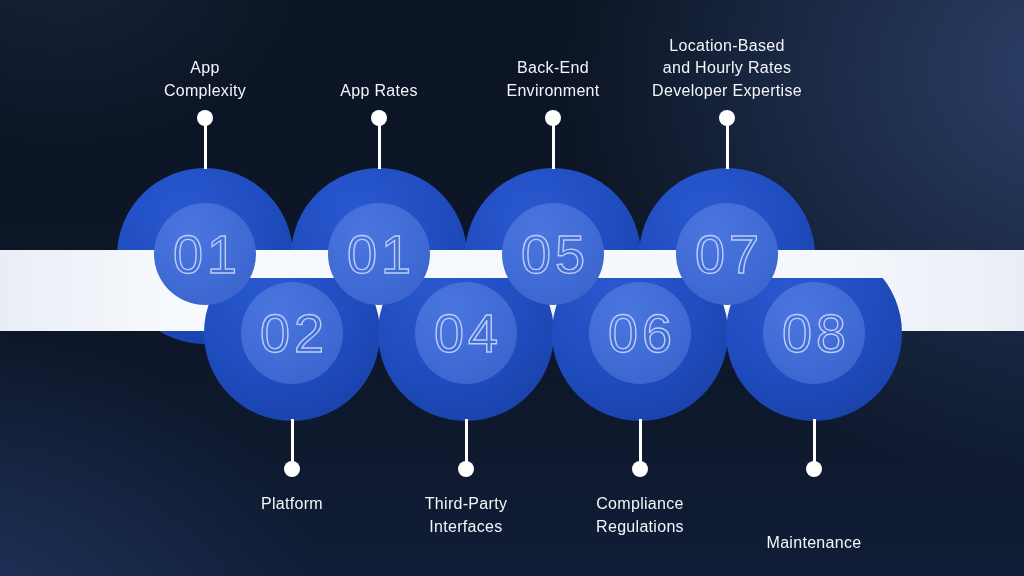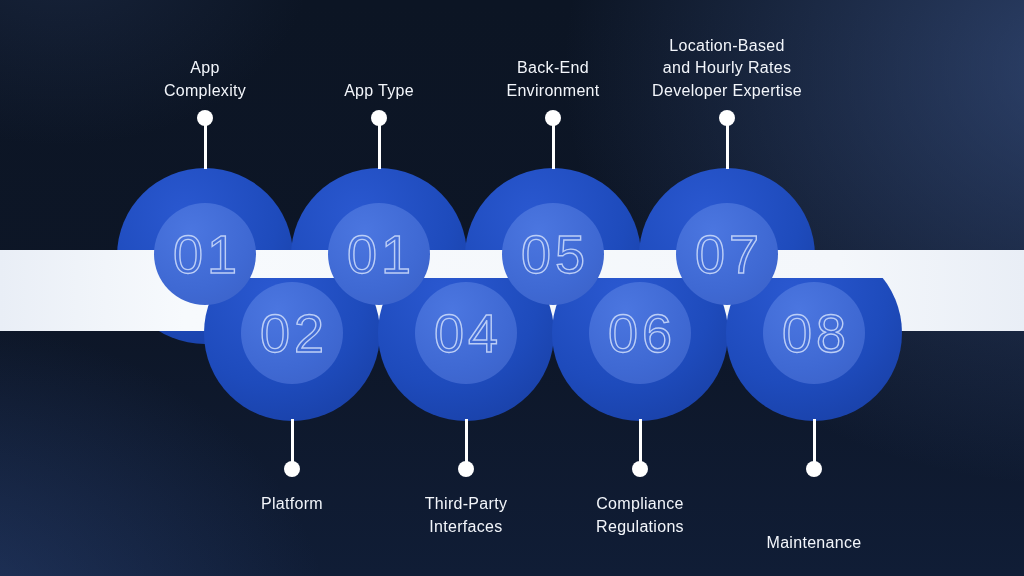--- a/index.html
+++ b/index.html
@@ -82,21 +82,21 @@
     </div>
     <div class="line line-bottom"></div>
     <div class="dot dot-bottom"></div>
     <div class="label label-bottom">
       <span>Platform</span>
     </div>
   </div>
 
   <div class="item" style="--cx:379px">
     <div class="label label-top">
-      <span>App Type</span>
+      <span>App Rates</span>
     </div>
     <div class="dot dot-top"></div>
     <div class="line line-top"></div>
     <div class="outer outer-top"></div>
     <div class="inner inner-top">
       <span class="num">01</span>
     </div>
   </div>
 
   <div class="item" style="--cx:466px">

